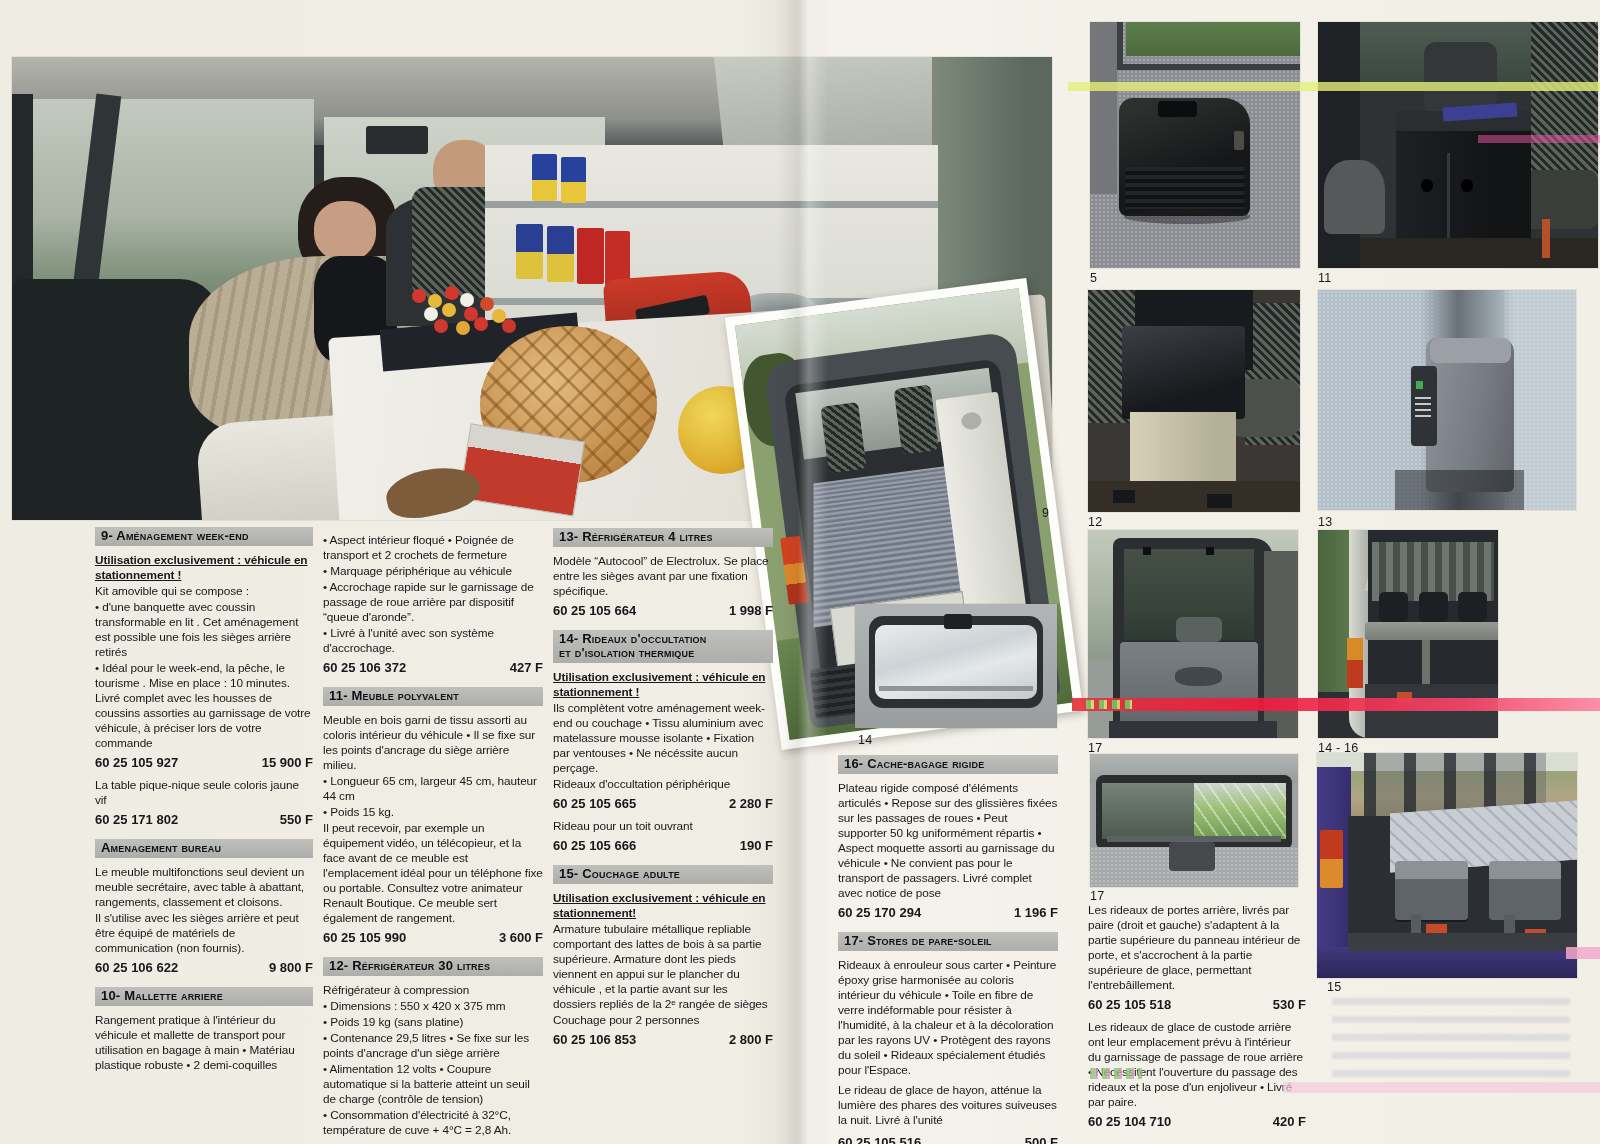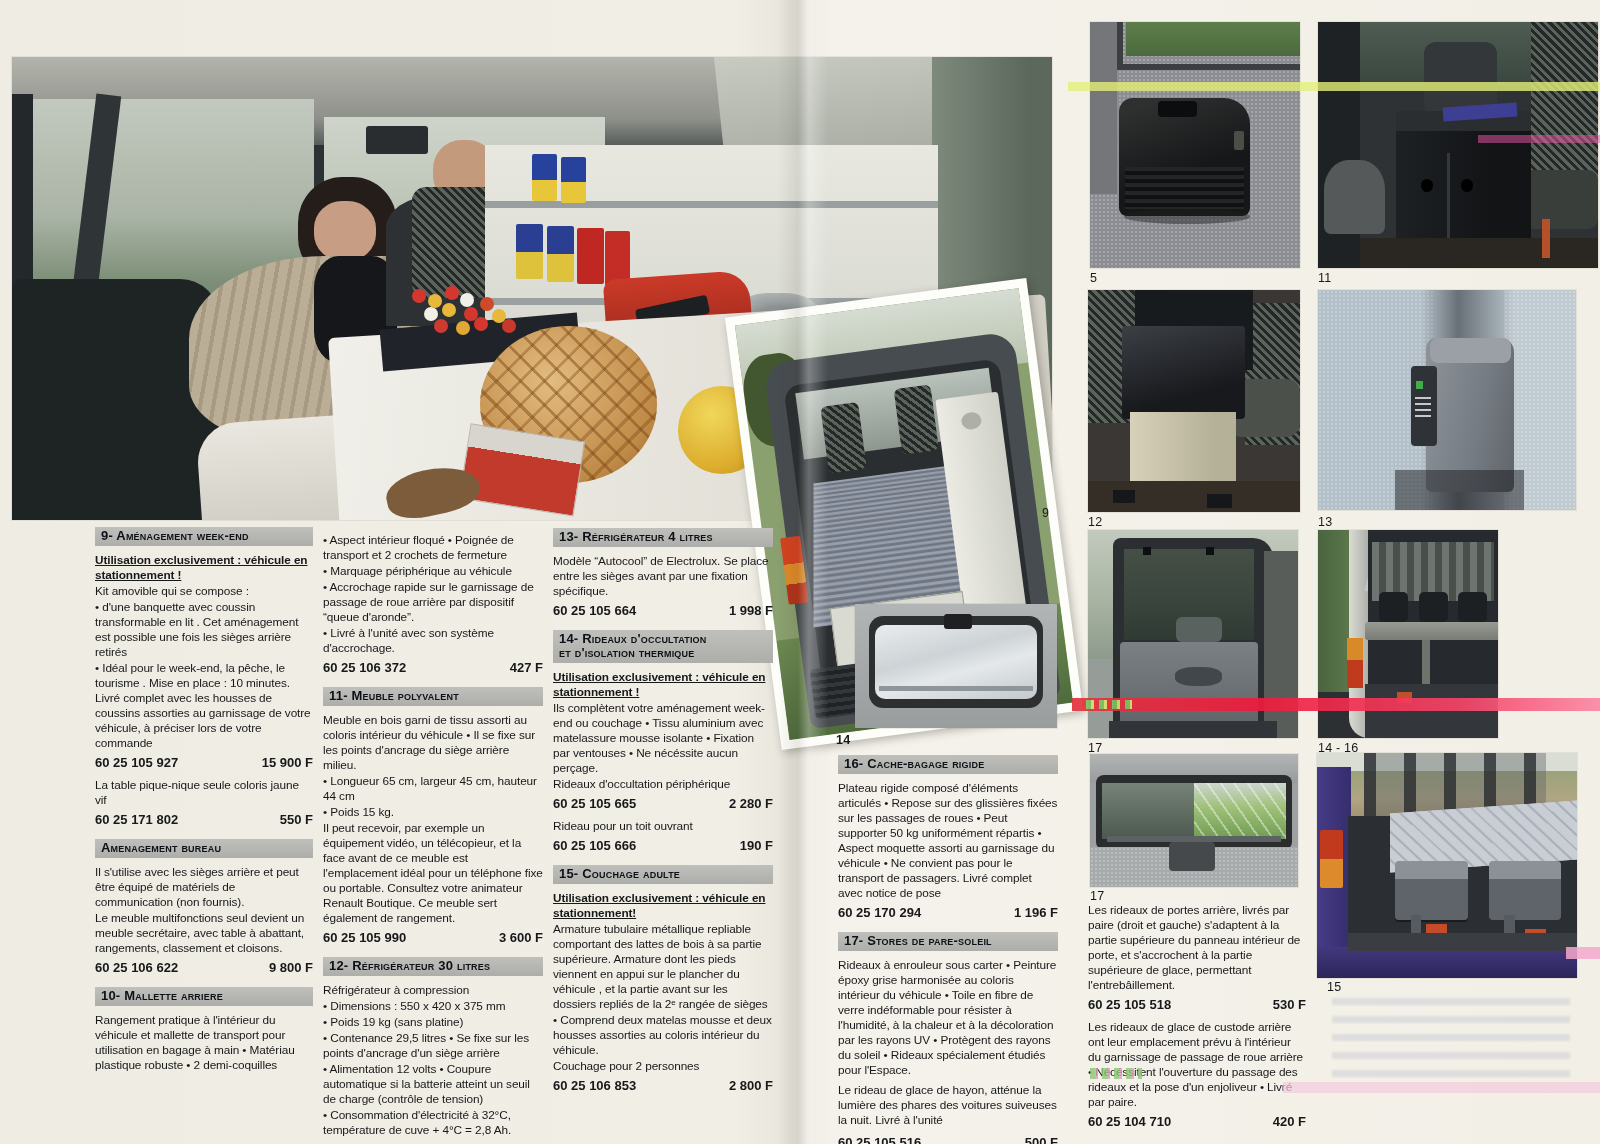--- a/index.html
+++ b/index.html
@@ -115,21 +115,21 @@
   </div>
   <div class="plabel" style="left:1042px;top:506px;">9</div>
 
   <div class="ph" style="left:855px;top:604px;width:202px;height:124px;background:linear-gradient(180deg,#b2b5b6,#999d9e);">
     <div class="abs" style="left:7%;top:10%;width:86%;height:74%;background:#2d2f30;border-radius:14px;"></div>
     <div class="abs" style="left:10%;top:17%;width:80%;height:60%;border-radius:10px;
          background:linear-gradient(165deg,#e9ecee 0%,#cdd3d6 40%,#e4e8ea 60%,#c3c9cc 100%);"></div>
     <div class="abs" style="left:44%;top:8%;width:14%;height:12%;background:#1e2021;border-radius:3px;"></div>
     <div class="abs" style="left:12%;top:66%;width:76%;height:4%;background:#8f9598;"></div>
   </div>
-  <div class="plabel" style="left:836px;top:733px;font-weight:bold;">14</div>
+  <div class="plabel" style="left:858px;top:733px;">14</div>
 
   <div class="ph" style="left:1090px;top:22px;width:210px;height:246px;background:#8d8f94;">
     <div class="abs speckle" style="left:0;top:0;width:100%;height:100%;background-color:#8b8d92;"></div>
     <div class="abs" style="left:17%;top:0;width:83%;height:14%;background:linear-gradient(180deg,#5d7e4b,#4c6a3e);"></div>
     <div class="abs" style="left:12%;top:0;width:88%;height:17%;background:transparent;border-bottom:6px solid #3b3f41;border-left:8px solid #3b3f41;"></div>
     <div class="abs" style="left:0;top:0;width:13%;height:70%;background:#74767a;"></div>
     <div class="abs" style="left:14%;top:31%;width:62%;height:48%;background:linear-gradient(160deg,#2e2f2f 10%,#161718 60%);border-radius:14px 26px 8px 8px;">
       <div class="abs" style="left:4%;top:58%;width:92%;height:36%;background:repeating-linear-gradient(180deg,#242526 0 4px,#101112 4px 8px);"></div>
       <div class="abs" style="left:30%;top:2%;width:30%;height:14%;background:#0c0d0e;border-radius:4px;"></div>
       <div class="abs" style="left:88%;top:28%;width:8%;height:16%;background:#4c4e45;border-radius:2px;"></div>
@@ -261,22 +261,22 @@
     <div class="ref">
       <span>60 25 105 927</span>
       <span>15 900 F</span>
     </div>
     <p>La table pique-nique seule coloris jaune vif</p>
     <div class="ref">
       <span>60 25 171 802</span>
       <span>550 F</span>
     </div>
     <div class="hbar">Amenagement bureau</div>
+    <p>Le meuble multifonctions seul devient un meuble secrétaire, avec table à abattant, rangements, classement et cloisons.</p>
     <p>Il s'utilise avec les sièges arrière et peut être équipé de matériels de communication (non fournis).</p>
-    <p>Le meuble multifonctions seul devient un meuble secrétaire, avec table à abattant, rangements, classement et cloisons.</p>
     <div class="ref">
       <span>60 25 106 622</span>
       <span>9 800 F</span>
     </div>
     <div class="hbar">10- Mallette arriere</div>
     <p>Rangement pratique à l'intérieur du véhicule et mallette de transport pour utilisation en bagage à main • Matériau plastique robuste • 2 demi-coquilles</p>
   </div>
 
   <div class="col" style="left:323px;top:533px;width:220px;">
     <p>• Aspect intérieur floqué • Poignée de transport et 2 crochets de fermeture</p>
@@ -328,21 +328,20 @@
       <span>2 280 F</span>
     </div>
     <p>Rideau pour un toit ouvrant</p>
     <div class="ref">
       <span>60 25 105 666</span>
       <span>190 F</span>
     </div>
     <div class="hbar">15- Couchage adulte</div>
     <p class="lead">Utilisation exclusivement : véhicule en stationnement!</p>
     <p>Armature tubulaire métallique repliable comportant des lattes de bois à sa partie supérieure. Armature dont les pieds viennent en appui sur le plancher du véhicule , et la partie avant sur les dossiers repliés de la 2ᵉ rangée de sièges</p>
-    <p>• Comprend deux matelas mousse et deux housses assorties au coloris intérieur du véhicule.</p>
     <p>Couchage pour 2 personnes</p>
     <div class="ref">
       <span>60 25 106 853</span>
       <span>2 800 F</span>
     </div>
   </div>
 
   <div class="col" style="left:838px;top:755px;width:220px;">
     <div class="hbar first">16- Cache-bagage rigide</div>
     <p>Plateau rigide composé d'éléments articulés • Repose sur des glissières  fixées sur les passages de roues • Peut supporter 50 kg uniformément répartis • Aspect moquette assorti au garnissage du véhicule • Ne convient pas pour le transport de passagers. Livré complet avec notice de pose</p>

